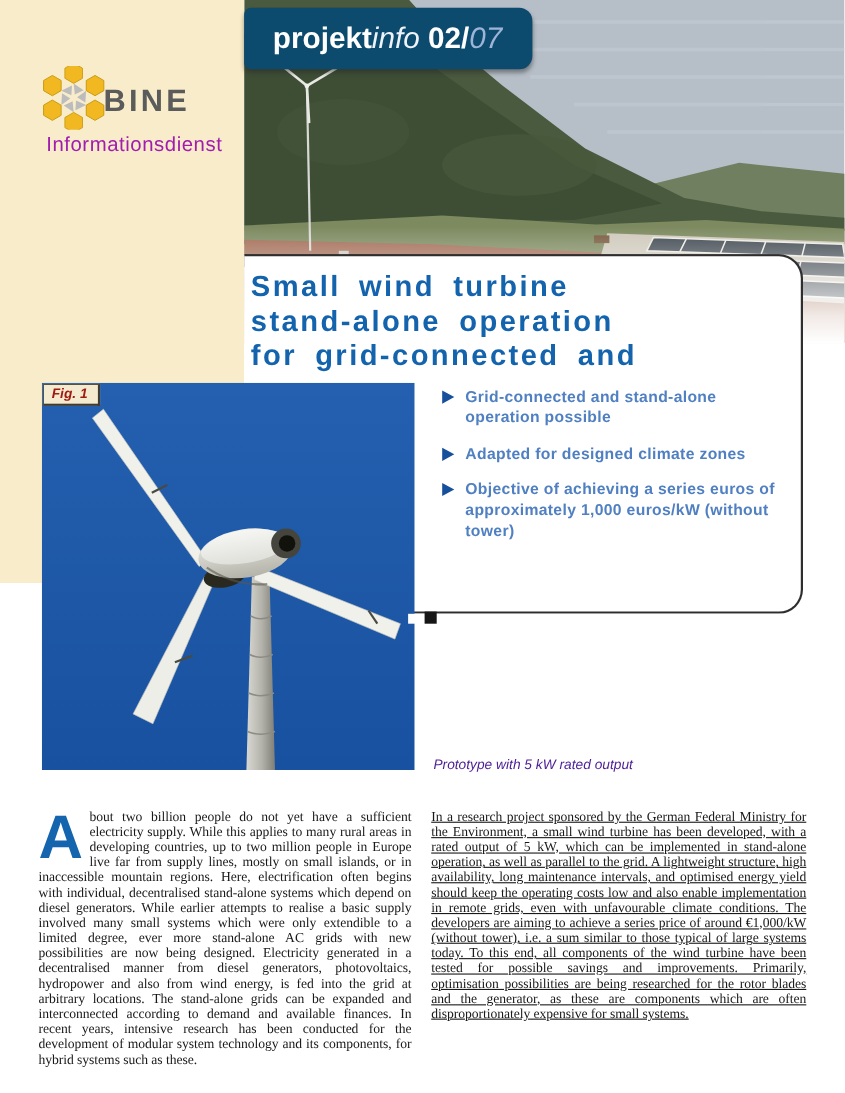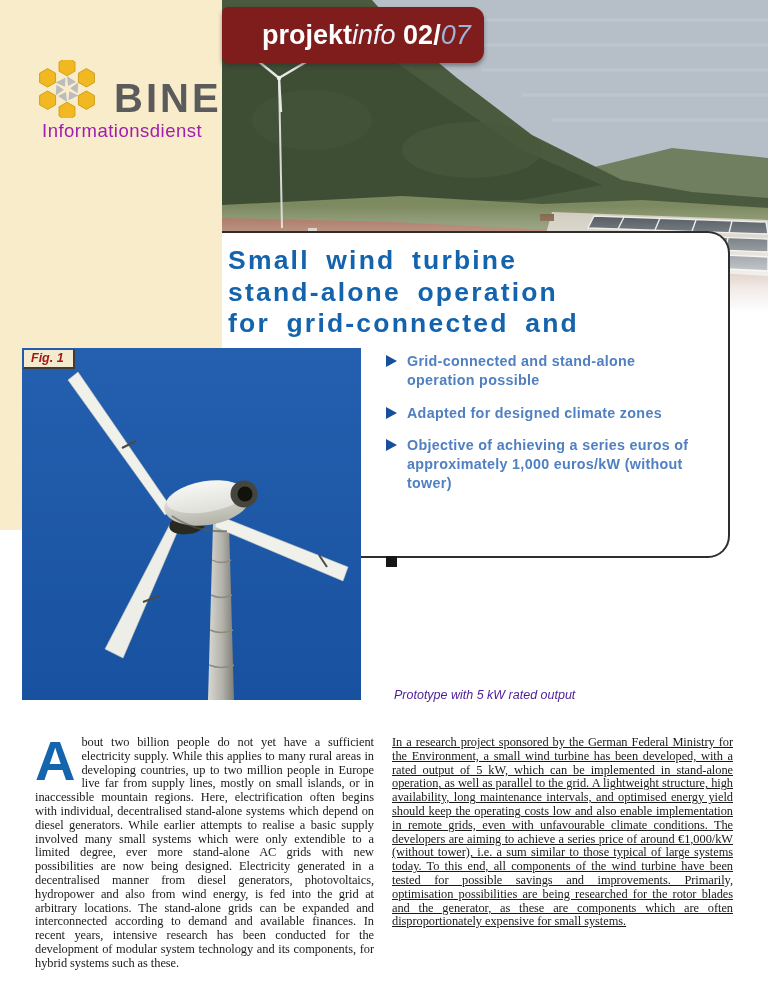--- a/index.html
+++ b/index.html
@@ -5,54 +5,54 @@
   html,body{margin:0;padding:0;background:#fff;}
   .page{position:relative;width:768px;height:994px;background:#fff;overflow:hidden;
         font-family:"Liberation Sans",sans-serif;}
 
   
   .cream-panel{position:absolute;left:0;top:0;width:222px;height:530px;background:#f8ecca;z-index:0;}
 
   
   .brand{position:absolute;left:38px;top:58px;z-index:1;}
   .brand-flower{position:absolute;left:0;top:2px;}
-  .brand-name{position:absolute;left:76px;top:18px;font-size:40px;font-weight:bold;
+  .brand-name{position:absolute;left:56px;top:18px;font-size:28px;font-weight:bold;
               color:#5b5b5b;letter-spacing:3px;text-align:right;}
   .brand-sub{position:absolute;left:4px;top:62px;font-size:18.5px;color:#a21caf;letter-spacing:.5px;white-space:nowrap;}
 
   
   .header-photo{position:absolute;left:222px;top:0;width:546px;height:312px;z-index:1;overflow:hidden;}
   .header-photo::after{content:"";position:absolute;left:0;top:0;width:100%;height:100%;
         background:linear-gradient(to bottom,rgba(255,255,255,0) 66%,rgba(255,255,255,.85) 92%,#fff 100%);}
 
   
-  .banner{position:absolute;left:222px;top:7px;width:262px;height:56px;background:#7f1d1d;
+  .banner{position:absolute;left:222px;top:7px;width:262px;height:56px;background:#0c4a6e;
           border-radius:6px 12px 12px 6px;box-shadow:0 3px 4px rgba(40,40,40,.45);
-          z-index:2;line-height:56px;padding-left:40px;box-sizing:border-box;
+          z-index:2;line-height:56px;padding-left:26px;box-sizing:border-box;
           font-size:27px;white-space:nowrap;}
   .banner .b-bold{font-weight:bold;color:#ffffff;}
   .banner .b-ital{font-style:italic;color:#eef3fa;}
   .banner .b-year{font-style:italic;color:#9db4d6;}
 
   
   .title-box{position:absolute;left:222px;top:231px;width:508px;height:327px;background:#fff;
              border:2px solid #2e2e2e;border-left:none;border-radius:0 22px 22px 0;
              box-sizing:border-box;z-index:3;}
   .headline{margin:12px 0 0 6px;font-size:26.5px;line-height:31.5px;font-weight:bold;
             color:#1463ad;letter-spacing:2.2px;word-spacing:7px;}
 
   
-  .bullets{position:absolute;left:386px;top:352px;width:306px;z-index:4;}
+  .bullets{position:absolute;left:402px;top:352px;width:306px;z-index:4;}
   .bullet-item{display:flex;margin-bottom:13.5px;}
   .bullet-arrow{width:0;height:0;border-left:11px solid #164f9c;border-top:6.5px solid transparent;
                 border-bottom:6.5px solid transparent;margin:3px 10px 0 0;flex:none;}
   .bullet-text{font-size:14.3px;line-height:19px;font-weight:bold;color:#5080c2;letter-spacing:.3px;}
 
   
-  .fig-photo{position:absolute;left:22px;top:348px;width:339px;height:352px;z-index:4;border-radius:29px;}
+  .fig-photo{position:absolute;left:38px;top:348px;width:339px;height:352px;z-index:4;border-radius:29px;}
   .fig-label{position:absolute;left:1px;top:1px;background:#f4ead0;color:#a01a10;
              font-size:12.5px;font-weight:bold;font-style:italic;padding:1px 9px 2px 7px;
              border:1px solid #55524a;border-right:2px solid #3f3c34;border-bottom:2px solid #3f3c34;}
   .caption{position:absolute;left:394px;top:688px;width:330px;font-style:italic;font-size:12.5px;
            color:#4c1d95;z-index:4;}
 
   .end-square{position:absolute;left:386px;top:556px;width:11px;height:11px;background:#161616;z-index:5;}
   .border-eraser{position:absolute;left:371px;top:558px;width:16px;height:9px;background:#fff;z-index:4;}
 
   

